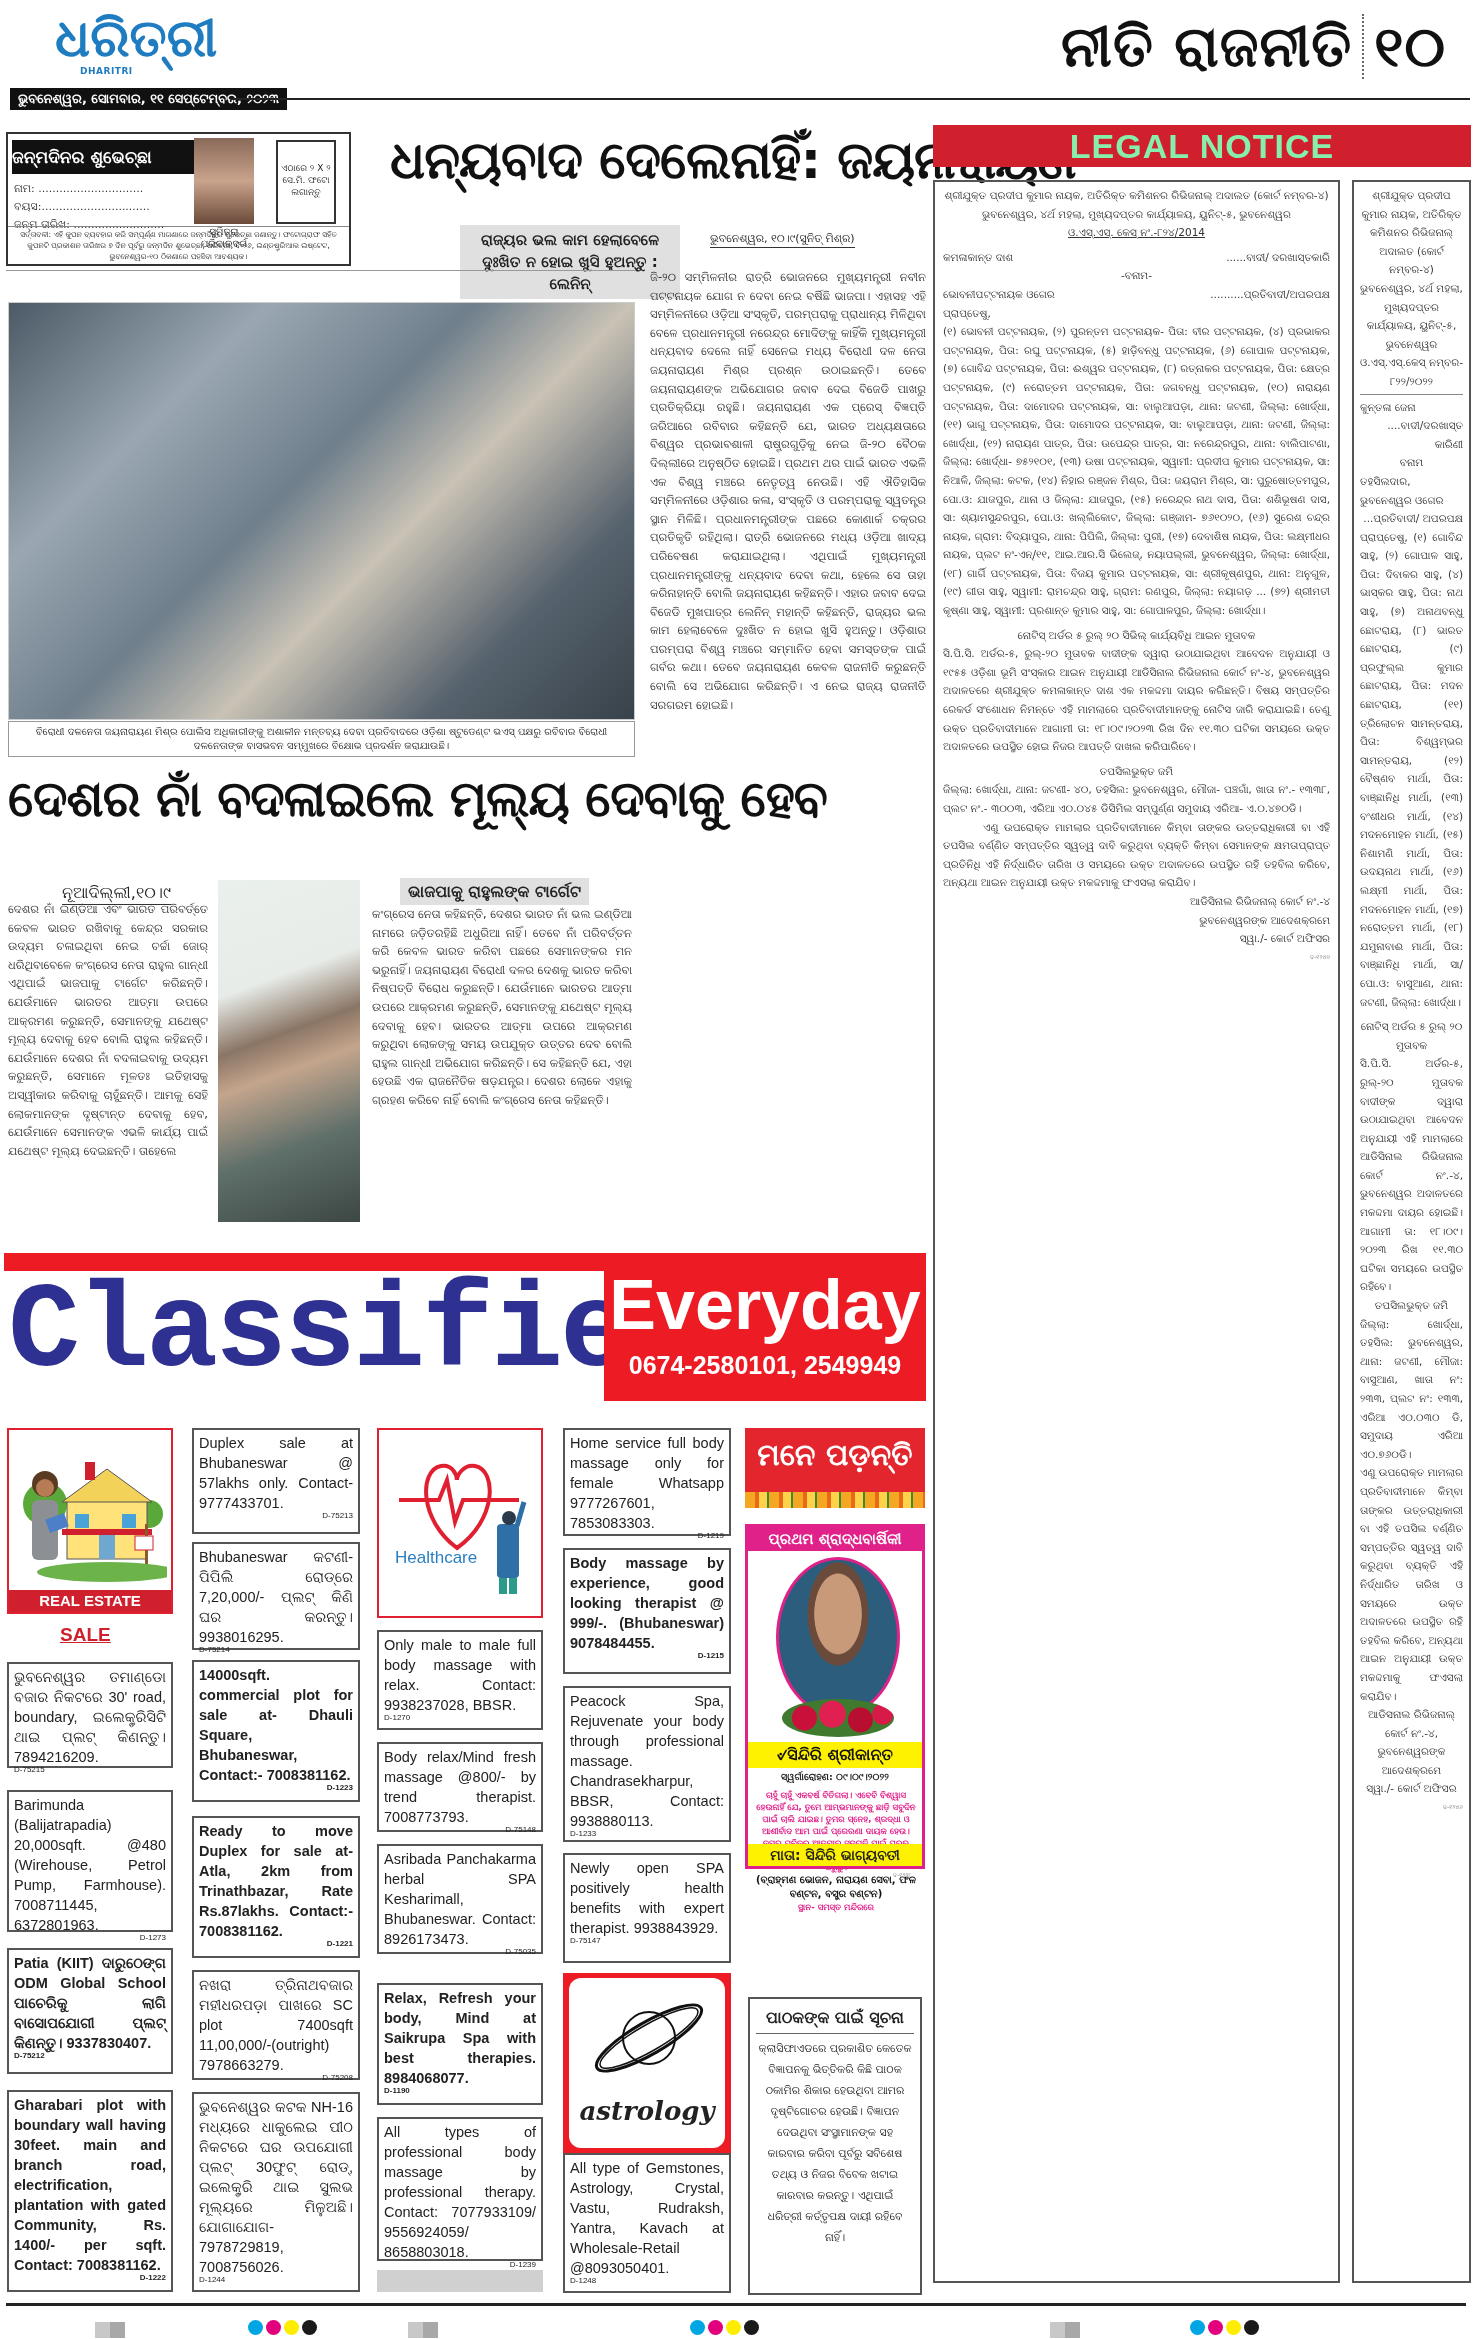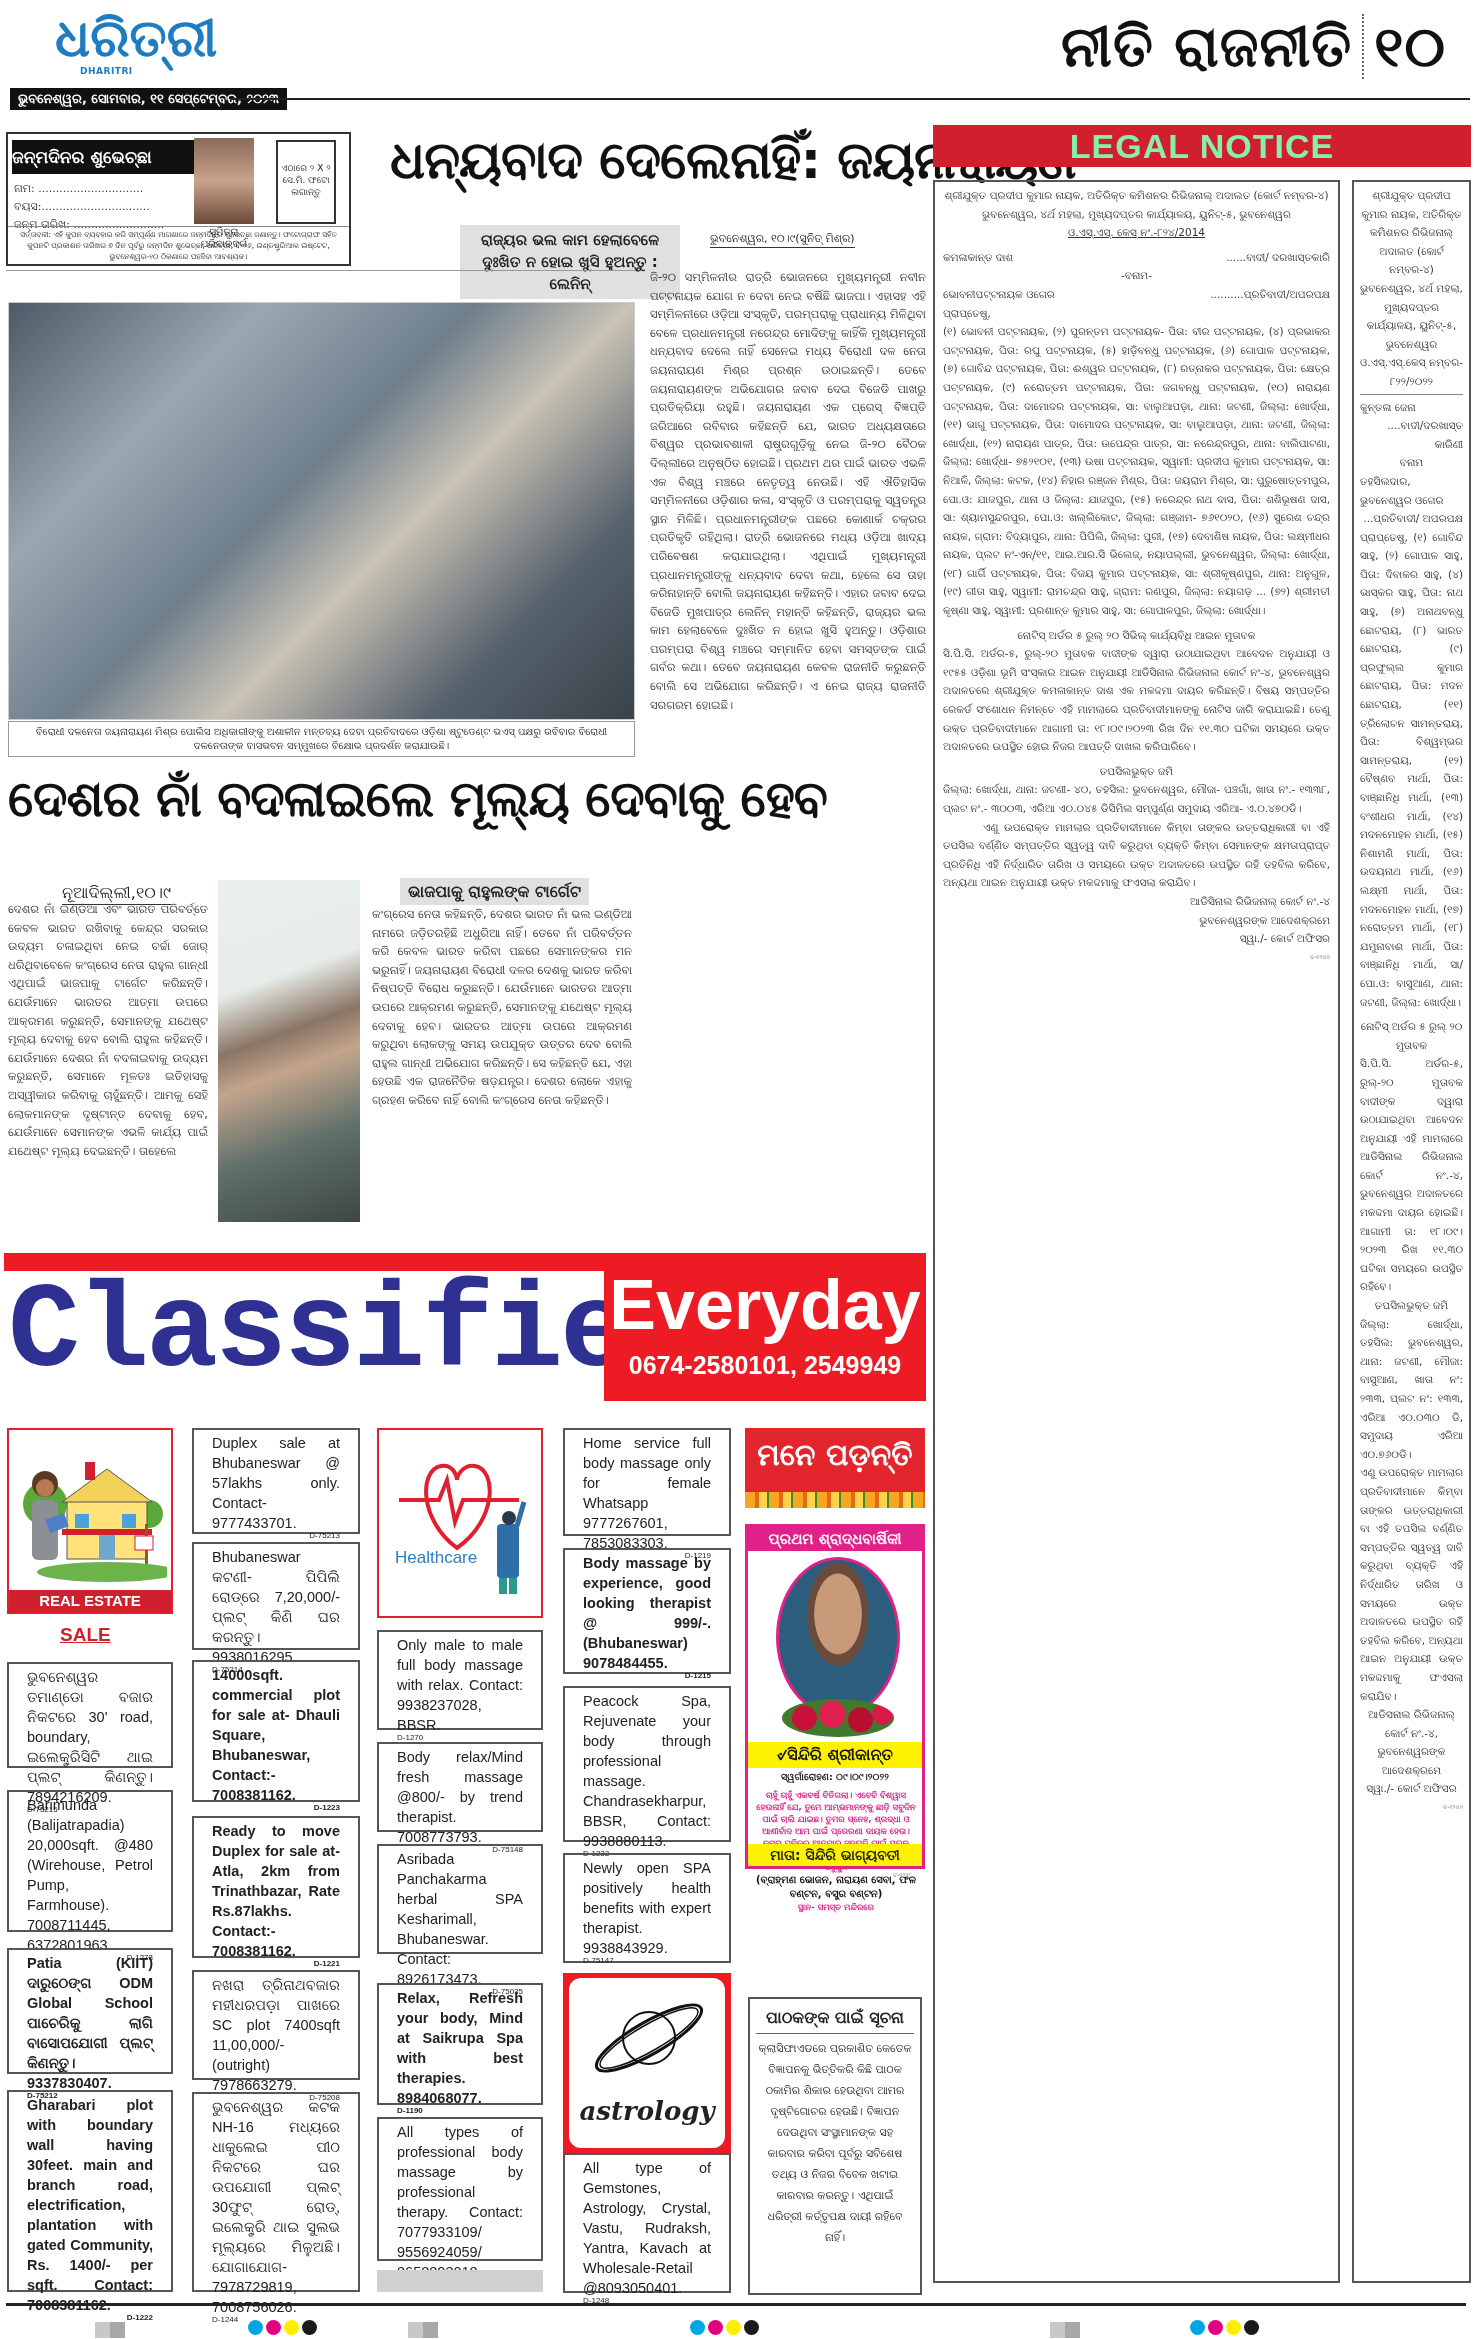--- a/index.html
+++ b/index.html
@@ -41,21 +41,21 @@
   .subhead2 { left: 400px; top: 878px; background: #e0e0e0; font-size: 16px; font-weight: bold; padding: 4px 8px; }
   .art2-c2 { left: 372px; top: 905px; width: 260px; height: 335px; }
 
   .classified-wrap { left: 4px; top: 1253px; width: 922px; height: 148px; }
   .classified-wrap .topbar { position: absolute; left: 0; top: 0; width: 600px; height: 18px; background: #ed1c24; }
   .classified-wrap .word { position: absolute; left: 4px; top: 16px; font-family: Liberation Mono, monospace; font-weight: bold; font-size: 120px; color: #2e3192; line-height: 128px; letter-spacing: -3px; }
   .classified-wrap .every { position: absolute; left: 600px; top: 0; width: 322px; height: 148px; background: #ed1c24; color: #fff; font-family: "Liberation Sans", sans-serif; font-weight: bold; text-align: center; }
   .every .t1 { font-size: 70px; line-height: 80px; padding-top: 12px; }
   .every .t2 { font-size: 25px; line-height: 40px; }
 
-  .ad { position: absolute; border: 2px solid #555; font-family: "Liberation Sans", sans-serif; font-size: 14.5px; line-height: 20px; padding: 3px 18px 2px; text-align: justify; color: #222; }
+  .ad { position: absolute; border: 2px solid #555; font-family: "Liberation Sans", sans-serif; font-size: 14.5px; line-height: 20px; padding: 3px 5px 2px; text-align: justify; color: #222; }
   .ad.b { font-weight: bold; }
   .ad .code { display: block; font-size: 8px; line-height: 9px; text-align: right; margin-top: -2px; }
   .ad .code.l { text-align: left; }
 
   .cat-card { position: absolute; border: 2px solid #e02030; background: #fff; }
   .re-card { left: 7px; top: 1428px; width: 166px; height: 186px; }
   .re-card .art { position: absolute; left: 8px; top: 14px; width: 150px; height: 140px; }
   .re-card .band { position: absolute; left: 0; bottom: 0; width: 100%; height: 22px; background: #d0202e; color: #fff; font-weight: bold; font-family: "Liberation Sans", sans-serif; font-size: 15px; text-align: center; line-height: 22px; }
   .sale-link { left: 60px; top: 1624px; font-family: "Liberation Sans", sans-serif; font-weight: bold; font-size: 19px; color: #d0202e; text-decoration: underline; }
 

